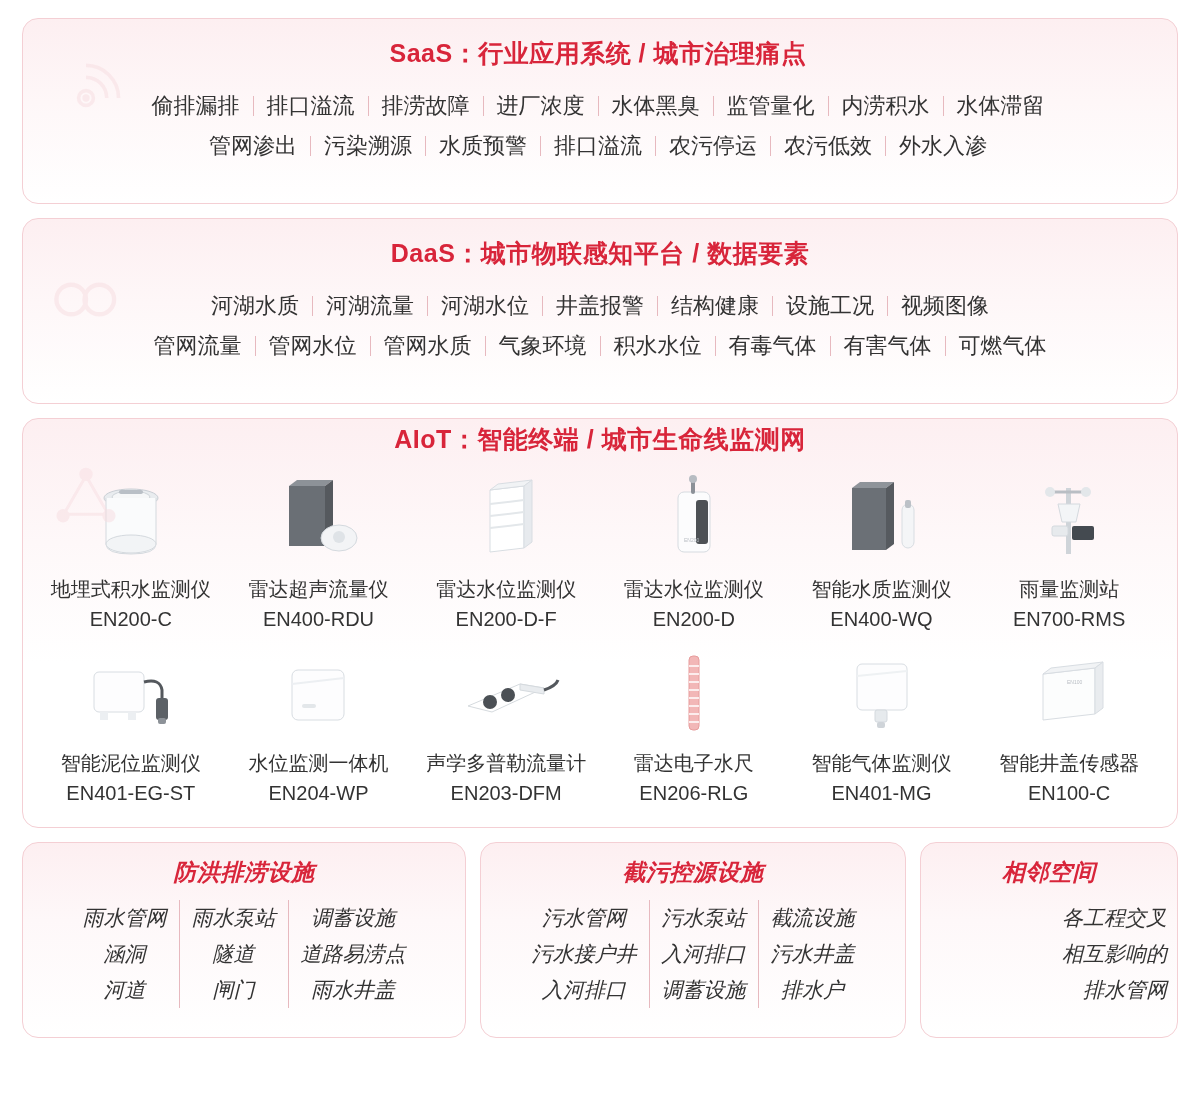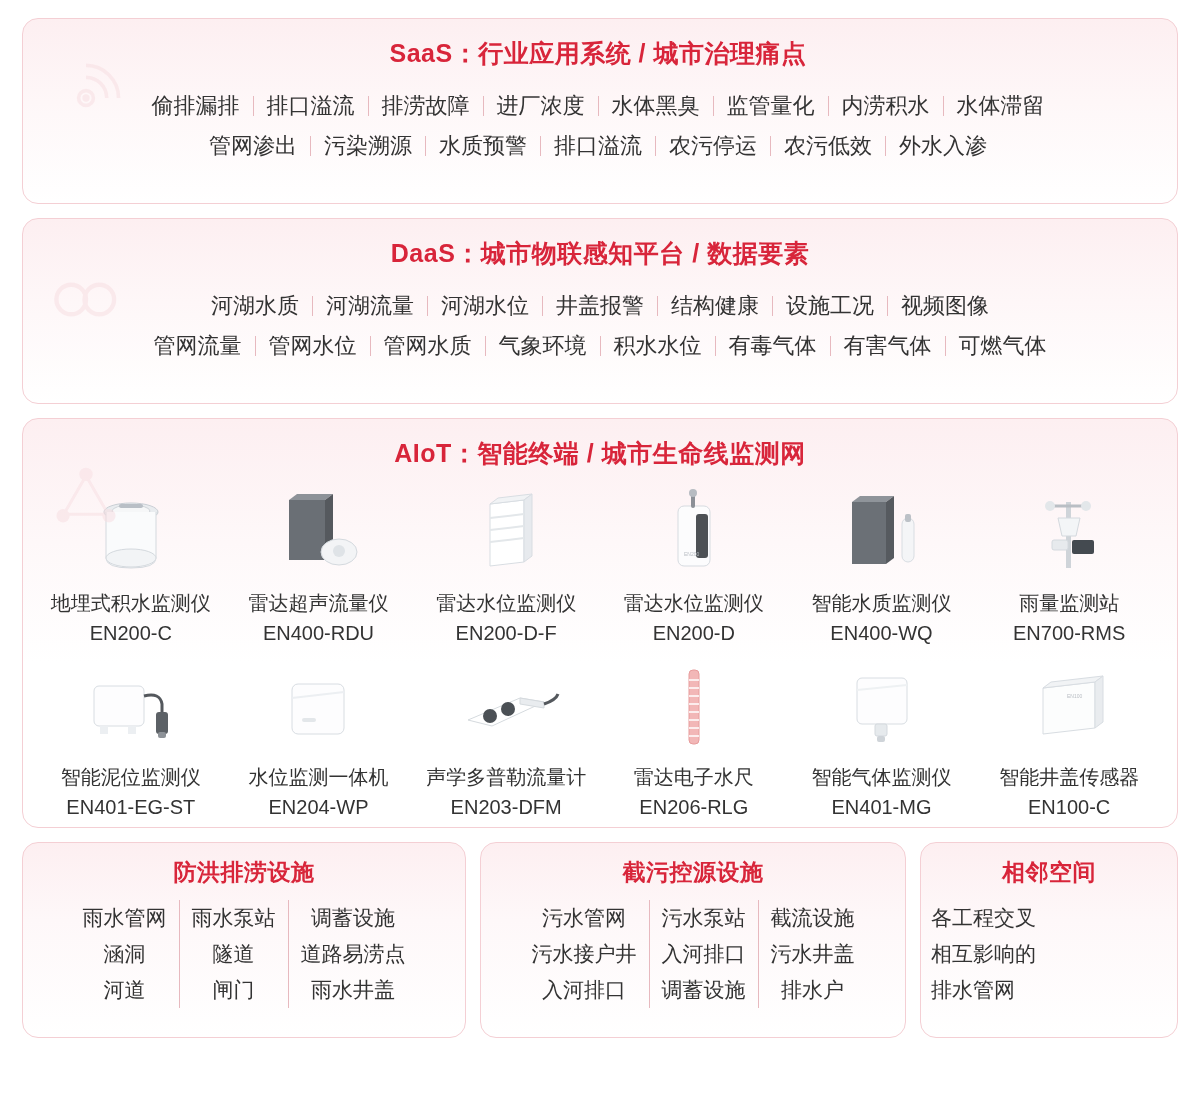--- a/index.html
+++ b/index.html
@@ -83,21 +83,21 @@
   .sep {
     width: 1px;
     height: 20px;
     background: #e7b9bf;
   }
 
   
   #aiot {
     height: 410px;
     margin-top: 14px;
-    padding: 18px 14px 0 14px;
+    padding: 4px 14px 0 14px;
     background: linear-gradient(180deg,#fdeff1 0%, #fef8f9 30%, #ffffff 60%);
   }
   .dev-grid {
     margin-top: 10px;
     display: grid;
     grid-template-columns: repeat(6, 1fr);
     row-gap: 6px;
   }
   .dev {
     display: flex;
@@ -127,20 +127,21 @@
     gap: 14px;
     height: 196px;
   }
   #fac1 { flex: 0 0 444px; }
   #fac2 { flex: 0 0 426px; }
   #fac3 { flex: 1 1 auto; }
   .bottom .card {
     padding: 14px 10px 0 10px;
     background: linear-gradient(180deg,#fdeff1 0%, #fef8f9 40%, #ffffff 100%);
     height: 196px;
+    font-style: italic;
   }
   .bottom .card-title { font-size: 23px; }
   .cols {
     margin-top: 12px;
     display: flex;
     justify-content: center;
     align-items: stretch;
   }
   .col {
     padding: 0 12px;
@@ -154,21 +155,21 @@
   .col-item {
     font-size: 21px;
     line-height: 36px;
     color: #333333;
     white-space: nowrap;
   }
   .single-col {
     margin-top: 12px;
     display: flex;
     flex-direction: column;
-    align-items: flex-start;
+    align-items: flex-end;
   }
 </style>
 </head>
 <body>
 
 <div class="page">
 
   <div class="card" id="saas">
     <svg class="wm" viewBox="0 0 100 100">
       <g fill="none" stroke="#f7dde1" stroke-width="5">

